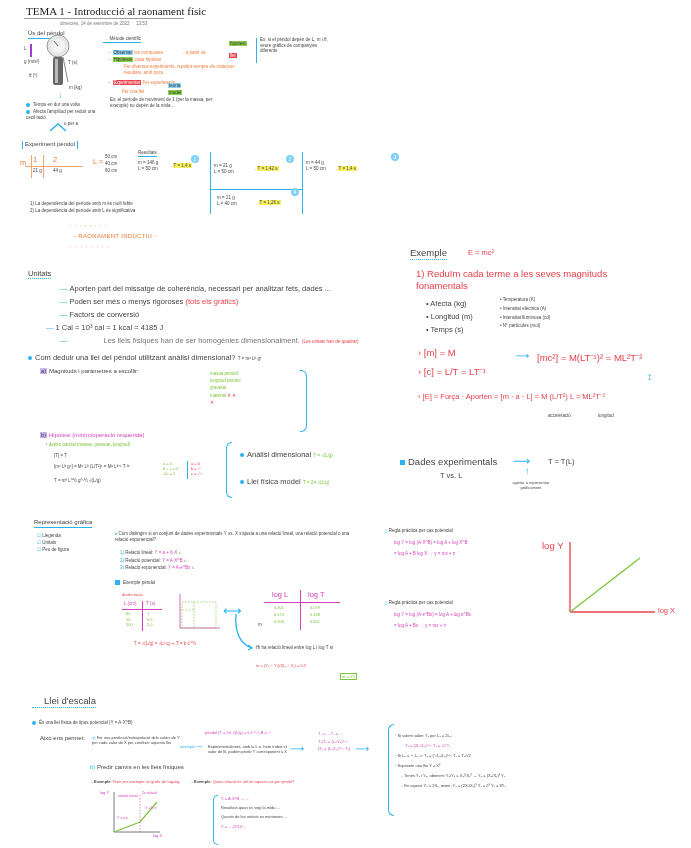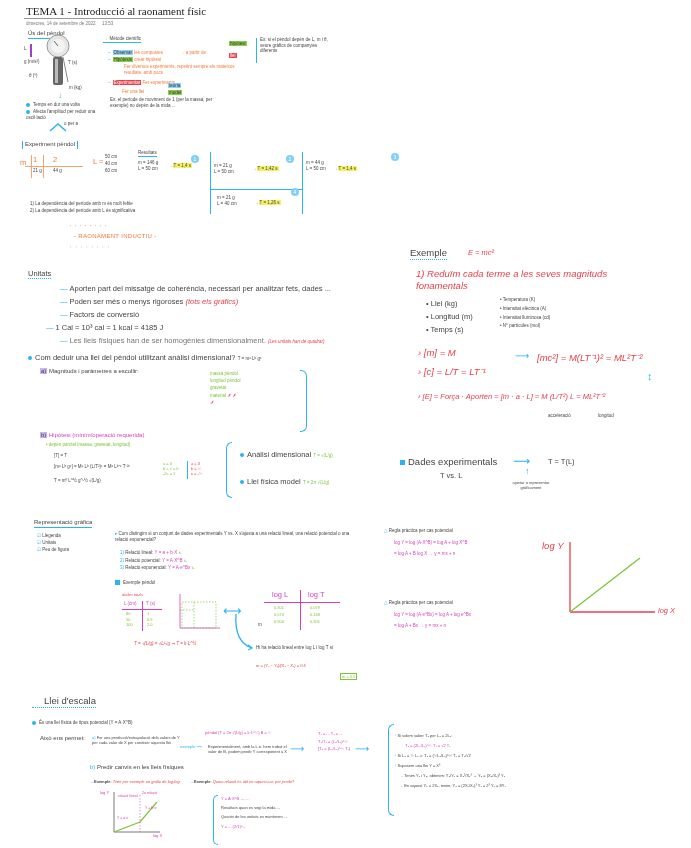--- a/index.html
+++ b/index.html
@@ -3,26 +3,26 @@
 <meta charset="utf-8">
 <style>
   * { box-sizing: border-box; margin: 0; padding: 0; }
   html, body { width: 691px; height: 848px; background: #ffffff; overflow: hidden; }
   body { position: relative; font-family: "Liberation Sans", sans-serif; color: #333; }
   .abs { position: absolute; }
   .hw { font-family: "Liberation Sans", sans-serif; font-size: 6px; line-height: 1.25; color: #444; white-space: nowrap; }
   .hw-sm { font-size: 4.5px; }
   .hw-md { font-size: 7.5px; }
   .hw-lg { font-size: 9.5px; }
-  .red { color: #e8414b; font-style: italic; }
+  .red { color: #e8414b; }
   .orange { color: #f07a3a; }
   .green { color: #7cc43a; }
   .blue { color: #2bb3f0; }
   .pink { color: #d63fb8; }
-  .grey { color: #777; }
+  .grey { color: #777; margin-left: 34px; }
   .hl-yellow { background: #f7f060; padding: 0 1px; }
   .hl-green { background: #8bd04a; padding: 0 1px; color: #333; }
   .hl-blue { background: #8fd3f6; padding: 0 1px; color: #333; }
   .hl-red { background: #e8414b; padding: 0 1px; color: #fff; }
   .hl-purple { background: #c9b5f0; padding: 0 1px; }
   .uline-blue { border-bottom: 1px solid #2bb3f0; }
   .uline-wave { border-bottom: 1.5px dotted #2bb3f0; }
   .title { font-family: "Liberation Serif", serif; font-size: 11px; color: #222; text-align: center; }
   .bullet-dot { display: inline-block; width: 4px; height: 4px; border-radius: 50%; background: #2bb3f0; margin-right: 3px; vertical-align: middle; }
   .bullet-sq { display: inline-block; width: 5px; height: 5px; background: #2bb3f0; margin-right: 3px; vertical-align: middle; }
@@ -171,21 +171,21 @@
     <div>c = -½</div>
 </div>
 <div class="brace-l" style="left:226px;top:442px;width:6px;height:56px;"></div>
 <div class="abs hw hw-md" style="left:240px;top:450px;"><span class="bullet-dot"></span><span>Anàlisi dimensional</span> <span class="green hw-sm">T = √(L/g)</span></div>
 <div class="abs hw hw-md" style="left:240px;top:477px;"><span class="bullet-dot"></span><span>Llei física model</span> <span class="green hw-sm">T = 2π √(L/g)</span></div>
 
 <div class="abs hw hw-lg uline-wave" style="left:410px;top:247px;"><span>Exemple</span></div>
 <div class="abs hw hw-md red" style="left:468px;top:248px;">E = mc²</div>
 <div class="abs hw hw-lg red" style="left:416px;top:268px;width:200px;white-space:normal;">1) Reduïm cada terme a les seves magnituds fonamentals</div>
 <div class="abs hw hw-md" style="left:426px;top:297px;line-height:1.75;">
-  <div>• <span>Llei (kg)</span></div>
+  <div>• <span>Afecta (kg)</span></div>
     <div>• <span>Longitud (m)</span></div>
     <div>• <span>Temps (s)</span></div>
 </div>
 <div class="abs hw hw-sm" style="left:500px;top:296px;line-height:1.95;">
   <div>• <span>Temperatura (K)</span></div>
     <div>• <span>Intensitat elèctrica (A)</span></div>
     <div>• <span>Intensitat lluminosa (cd)</span></div>
     <div>• <span>N° partícules (mol)</span></div>
 </div>
 <div class="abs hw hw-lg red" style="left:418px;top:347px;">› <span>[m] = M</span></div>

